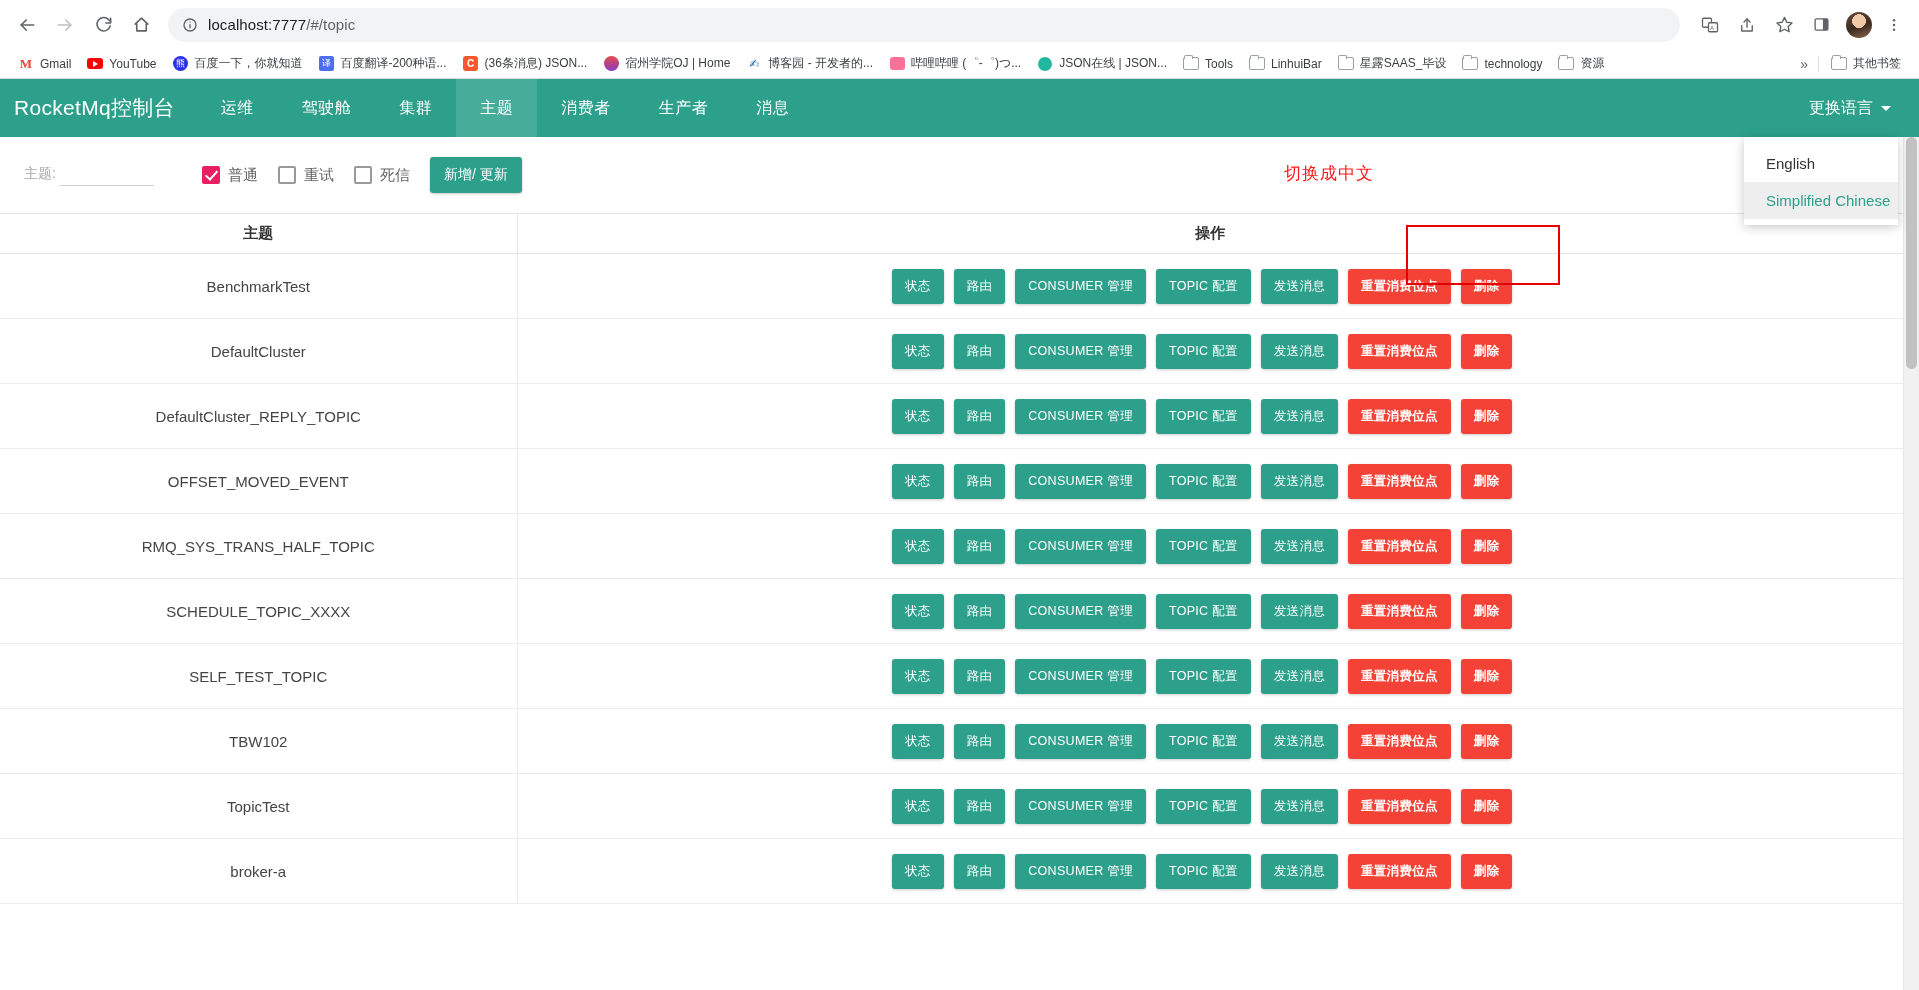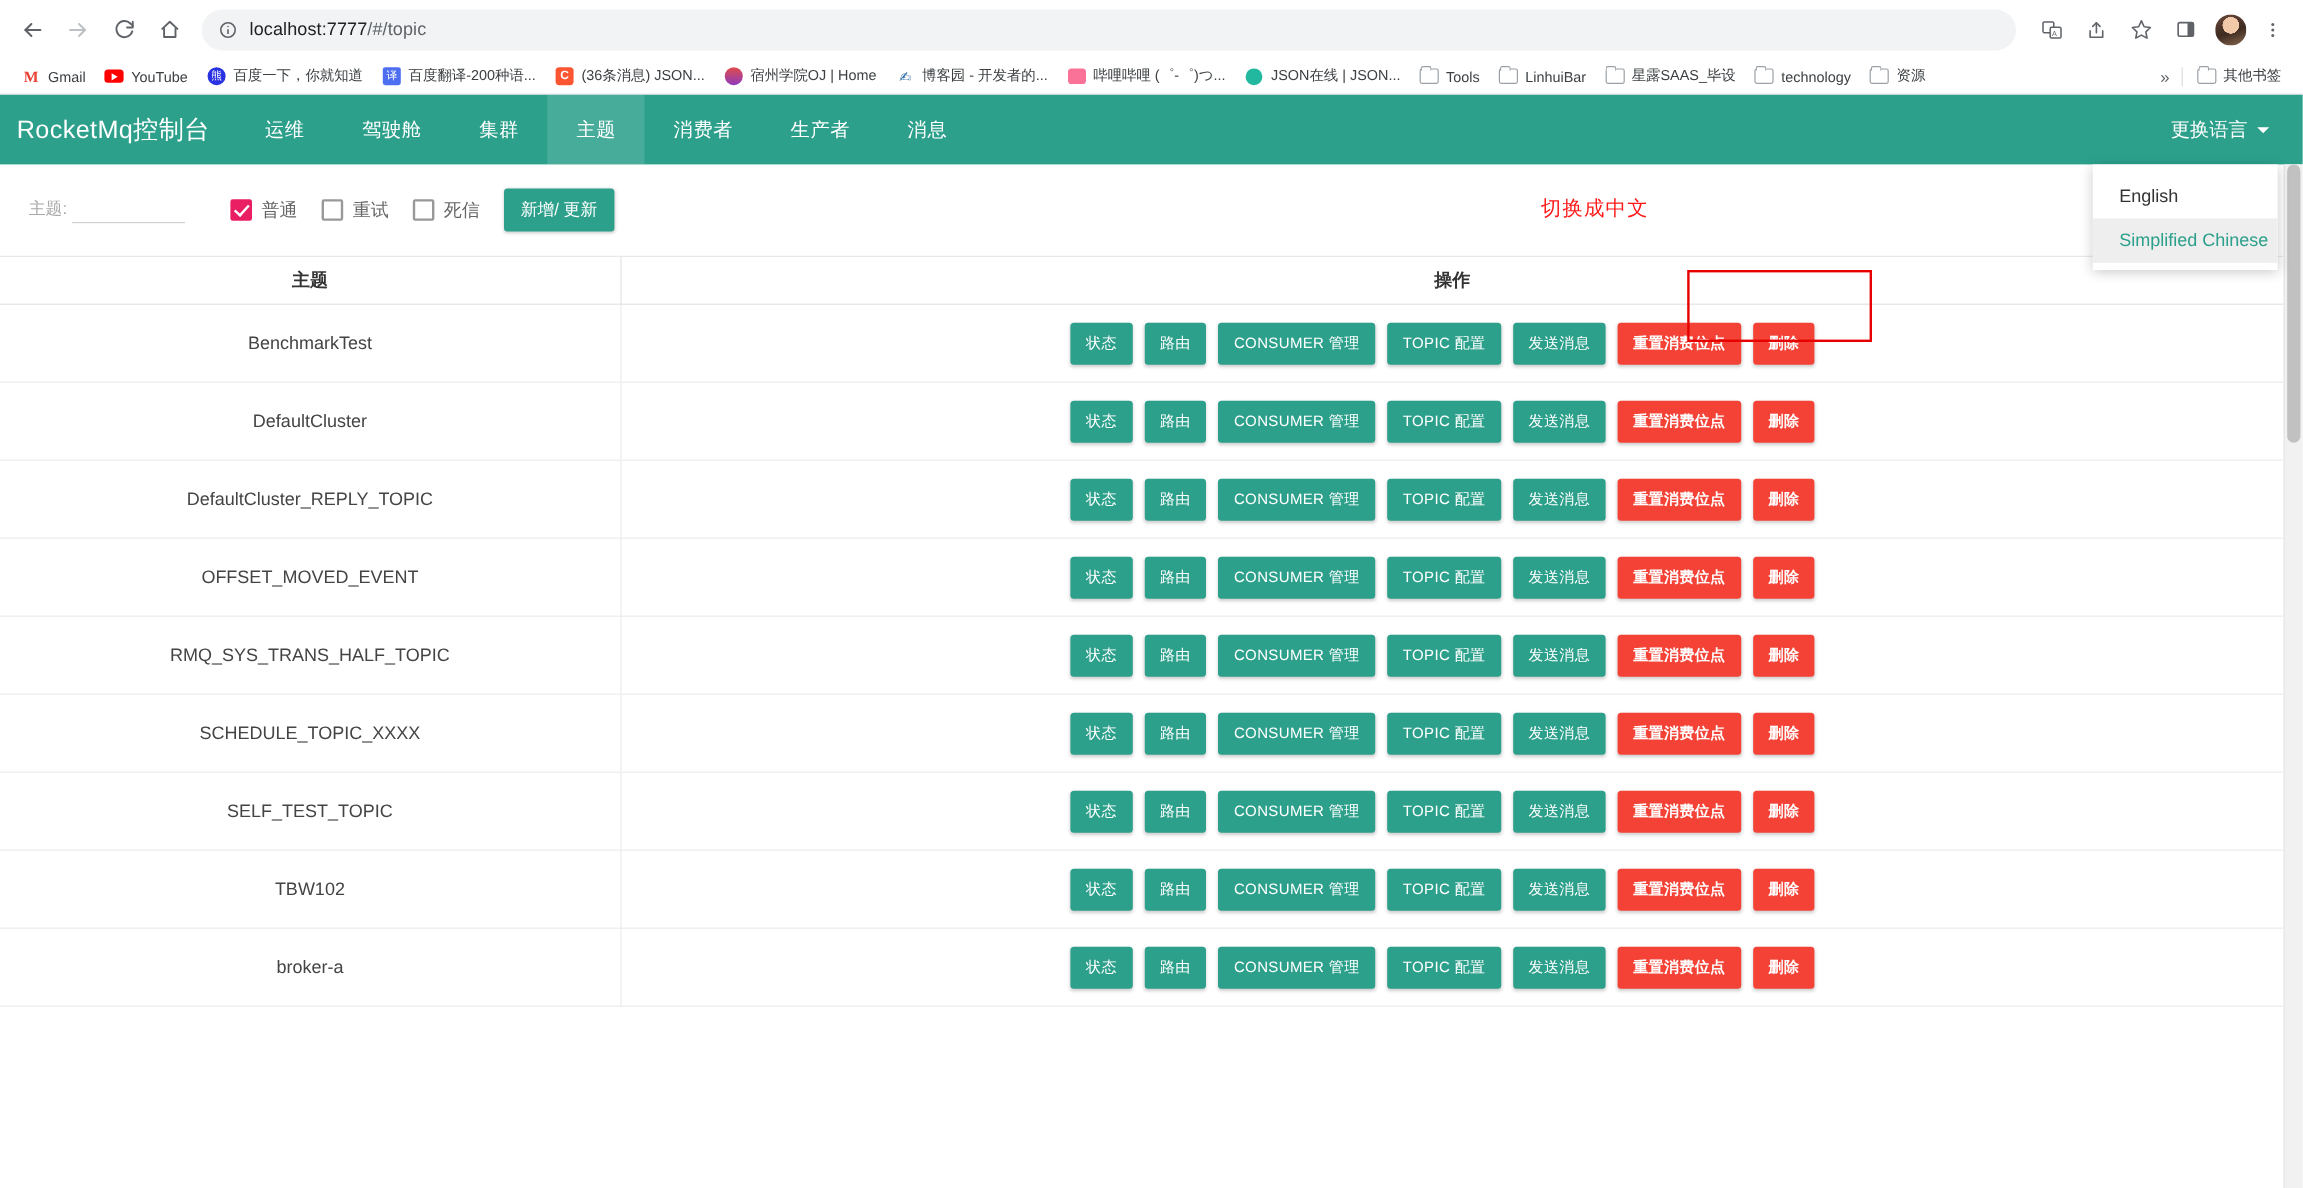--- a/index.html
+++ b/index.html
@@ -204,21 +204,21 @@
   .field-label { font-size: 14px; color:#a9a9a9; padding-bottom: 3px; margin-right: 4px; }
   .field-underline {
     width: 94px;
     border-bottom: 1px solid #cfcfcf;
     height: 22px;
   }
   .field-underline input {
     width:100%; border:none; outline:none; background:transparent;
     font-size: 14px; color:#333;
   }
-  .chk-group { display:flex; margin-left: 38px; }
+  .chk-group { display:flex; margin-left: 48px; }
   .chk-wrap { display:flex; align-items:center; margin-right: 20px; }
   .chk-box {
     width: 18px; height: 18px;
     border: 2px solid #999;
     border-radius: 2px;
     margin-right: 8px;
     position: relative;
     background: #fff;
     flex:none;
   }
@@ -702,20 +702,34 @@
                 <button class="op-btn">路由</button>
                 <button class="op-btn">CONSUMER 管理</button>
                 <button class="op-btn">TOPIC 配置</button>
                 <button class="op-btn">发送消息</button>
                 <button class="op-btn danger">重置消费位点</button>
                 <button class="op-btn danger">删除</button>
               </div>
             </td>
           </tr>
           <tr>
+            <td class="topic-name">TopicTest</td>
+            <td class="ops-cell">
+              <div class="ops">
+                <button class="op-btn">状态</button>
+                <button class="op-btn">路由</button>
+                <button class="op-btn">CONSUMER 管理</button>
+                <button class="op-btn">TOPIC 配置</button>
+                <button class="op-btn">发送消息</button>
+                <button class="op-btn danger">重置消费位点</button>
+                <button class="op-btn danger">删除</button>
+              </div>
+            </td>
+          </tr>
+          <tr>
             <td class="topic-name">broker-a</td>
             <td class="ops-cell">
               <div class="ops">
                 <button class="op-btn">状态</button>
                 <button class="op-btn">路由</button>
                 <button class="op-btn">CONSUMER 管理</button>
                 <button class="op-btn">TOPIC 配置</button>
                 <button class="op-btn">发送消息</button>
                 <button class="op-btn danger">重置消费位点</button>
                 <button class="op-btn danger">删除</button>

